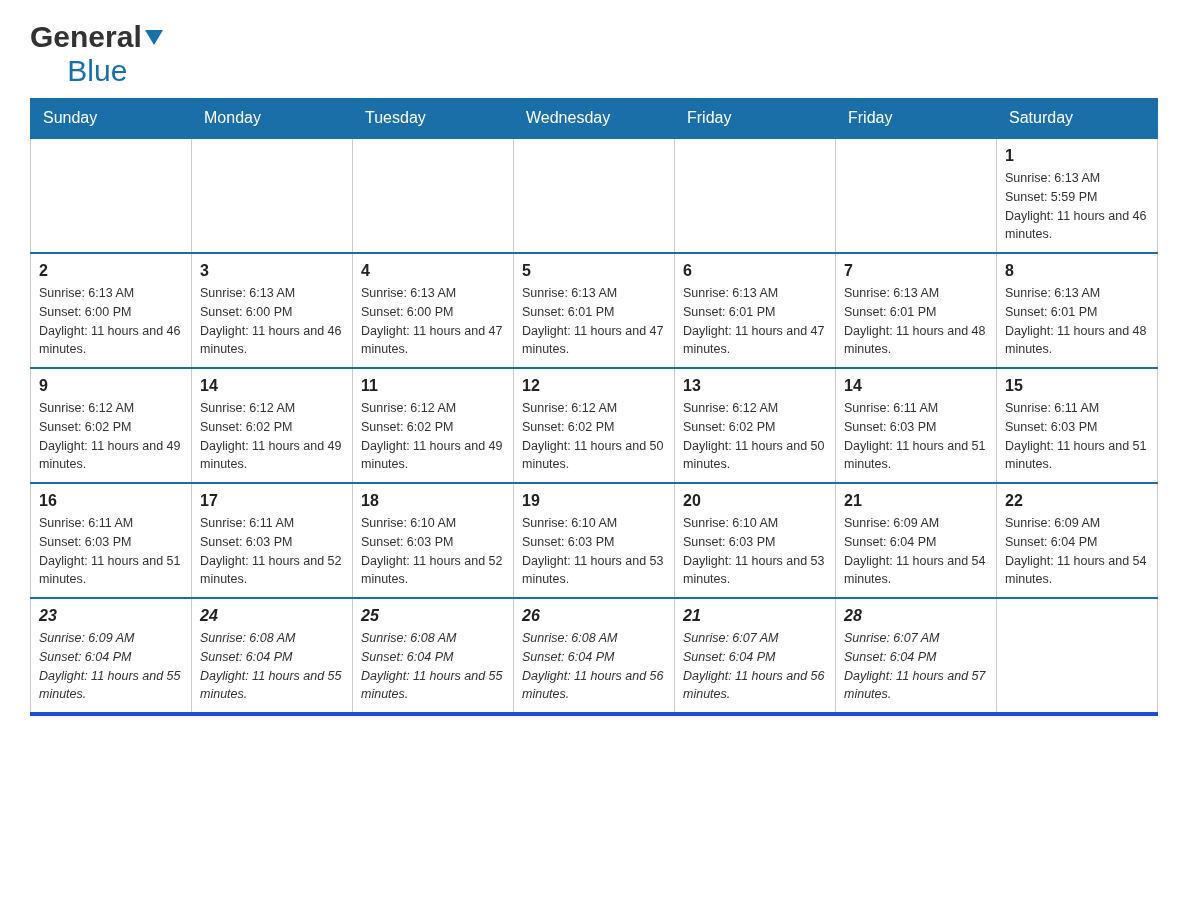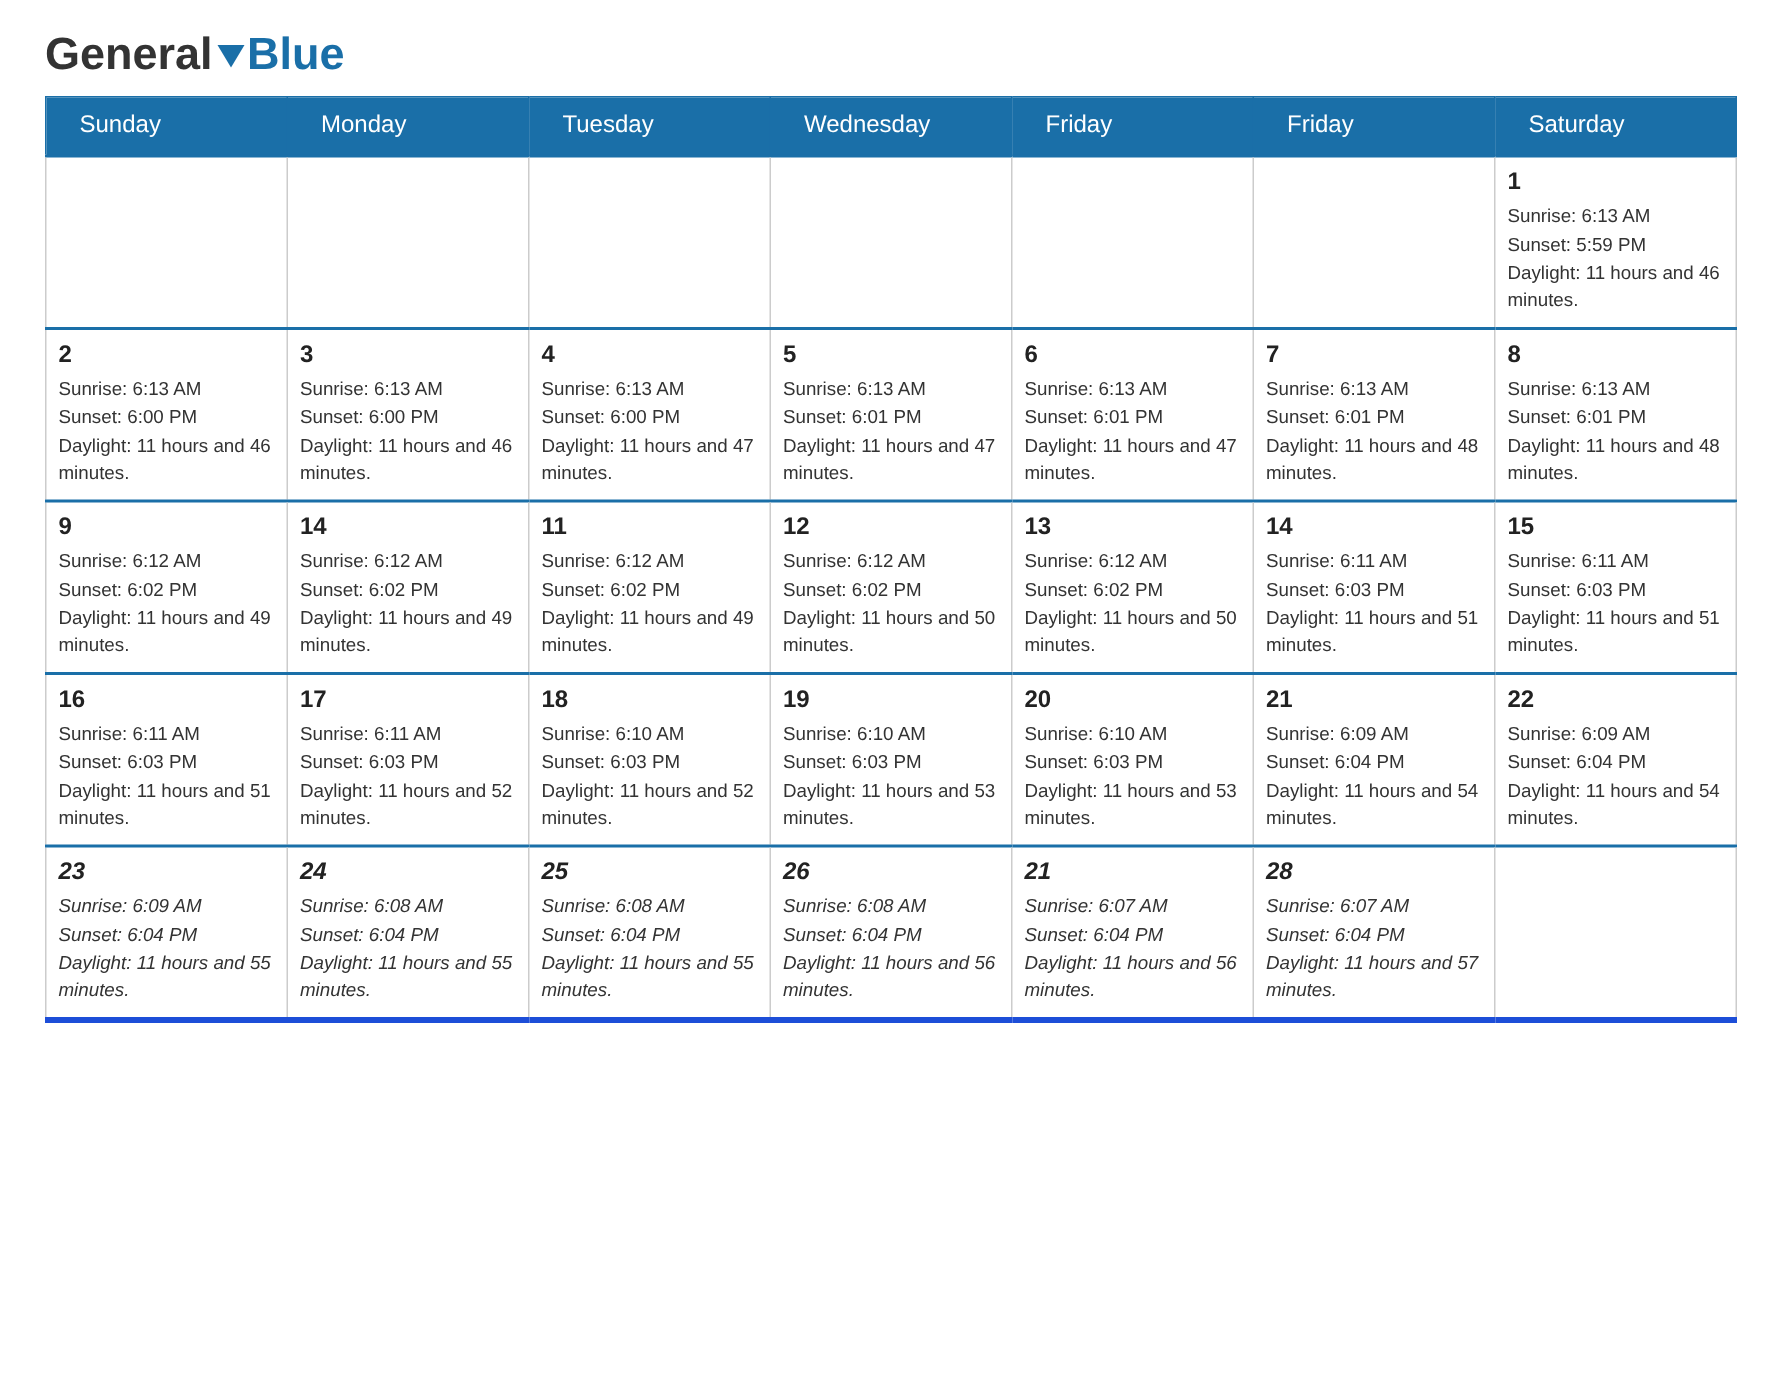--- a/index.html
+++ b/index.html
@@ -11,21 +11,21 @@
       min-height: 918px;
     }
     .header {
       display: flex;
       justify-content: space-between;
       align-items: flex-start;
       margin-bottom: 8px;
     }
     .logo {
       display: flex;
-      flex-direction: row;
+      flex-direction: column;
       align-items: center;
     }
     .title-section {
       text-align: right;
     }
     .month-title {
       font-size: 52px;
       font-weight: bold;
       color: #222;
       line-height: 1.1;
@@ -36,21 +36,21 @@
       margin-top: 4px;
     }
     .calendar {
       width: 100%;
       border-collapse: collapse;
       margin-top: 10px;
     }
     .calendar th {
       background: #1a6fa8;
       color: #fff;
-      padding: 10px 22px;
+      padding: 10px 12px;
       text-align: left;
       font-size: 16px;
       font-weight: normal;
       border: 1px solid #1a6fa8;
     }
     .calendar td {
       border: 1px solid #ccc;
       vertical-align: top;
       padding: 8px 8px;
       width: 14.28%;
@@ -82,21 +82,21 @@
 </head>
 <body>
 
 <div class="header">
   <div class="logo">
       <div style="display:flex;align-items:center;">
         <span style="font-size:30px;font-weight:bold;color:#333;">General</span>
         <span style="display:inline-block;width:0;height:0;border-left:9px solid transparent;border-right:9px solid transparent;border-top:15px solid #1a6fa8;margin-left:3px;"></span>
       </div>
       <div>
-        <span style="font-size:30px;font-weight:bold;color:#1a6fa8;margin-left:2px;">Blue</span>
+        <span style="font-size:30px;font-weight:normal;color:#1a6fa8;margin-left:2px;">Blue</span>
       </div>
     </div>
   <div class="title-section">
     <div class="month-title"></div>
     <div class="subtitle"></div>
   </div>
 </div>
 
 <table class="calendar">
   <thead>

